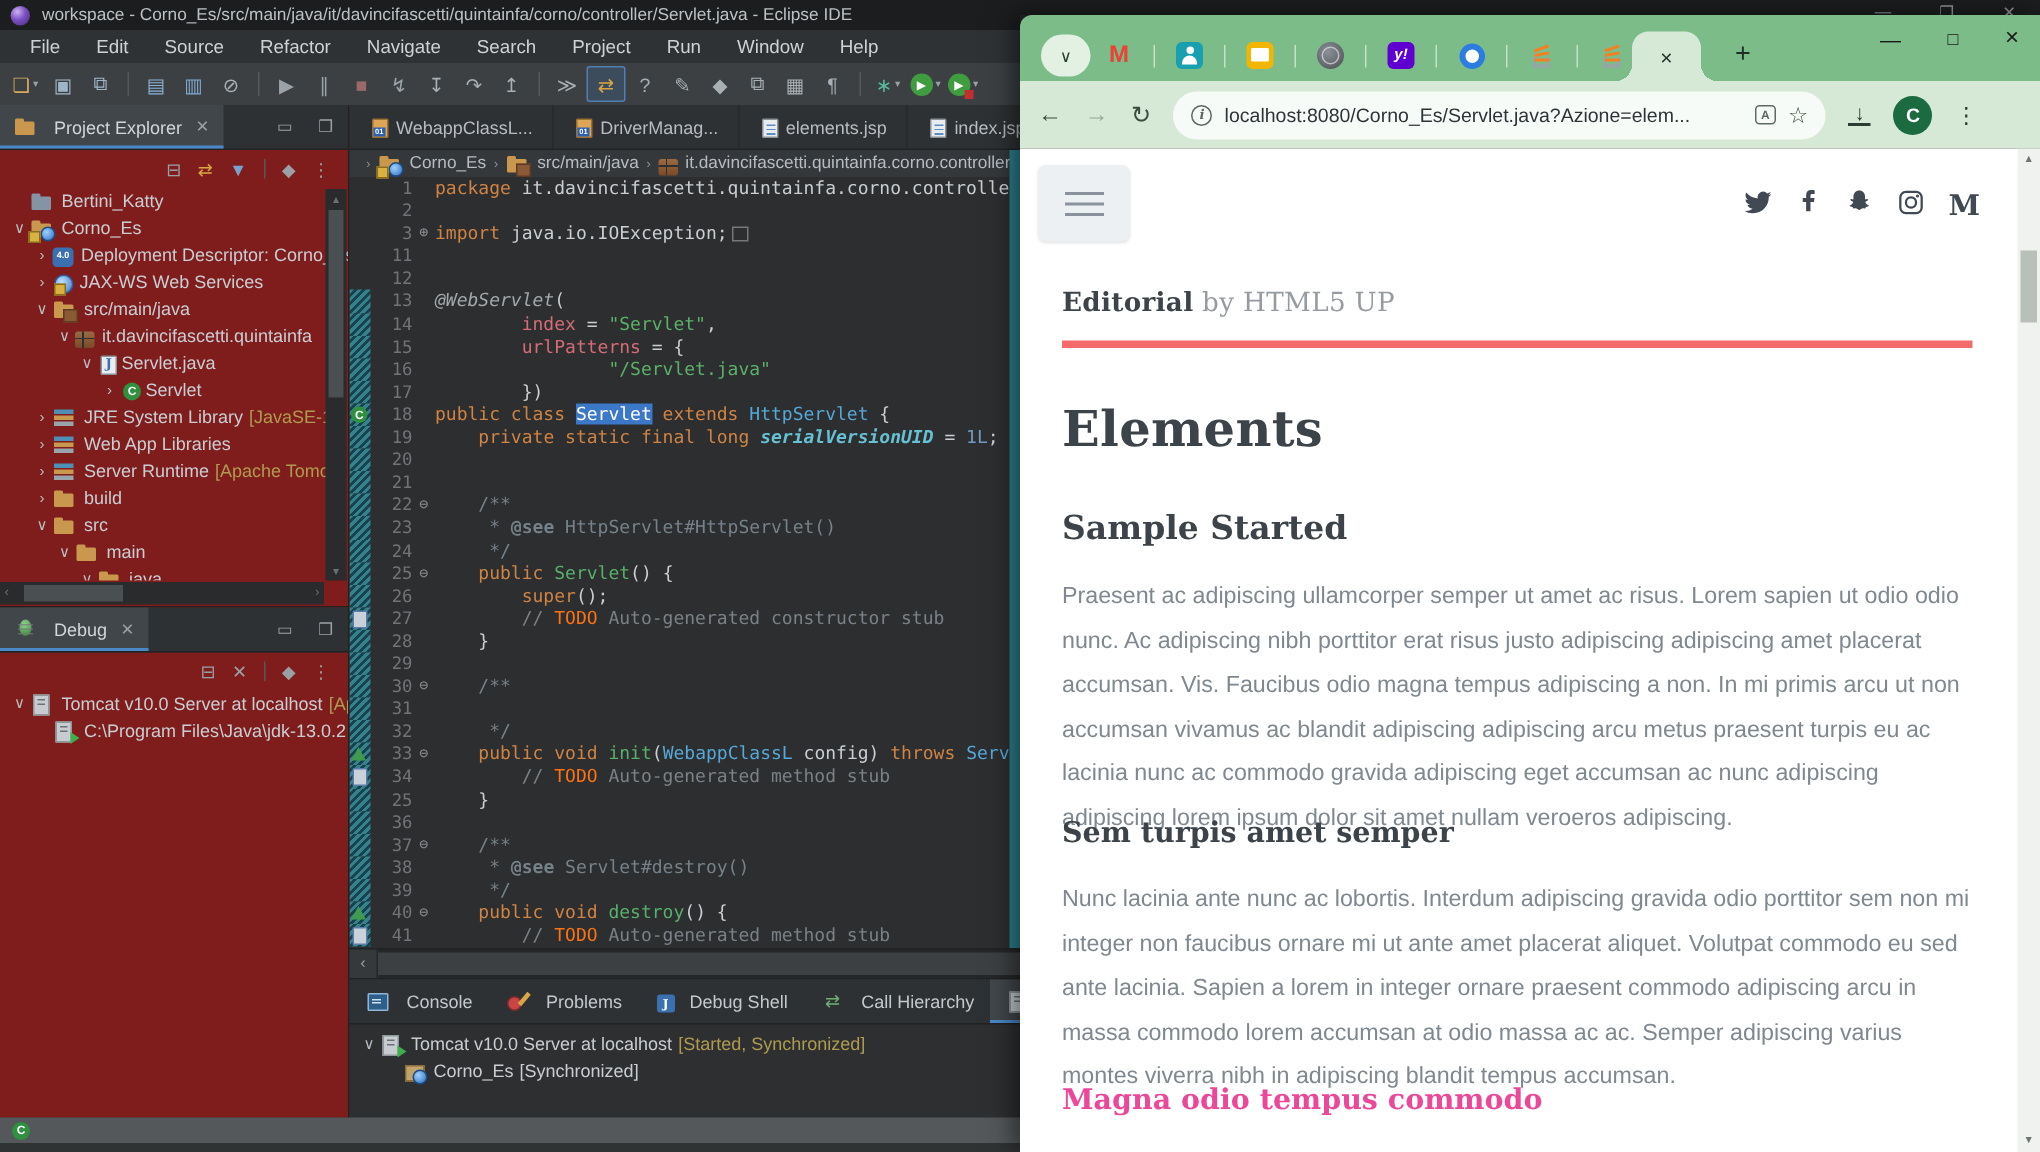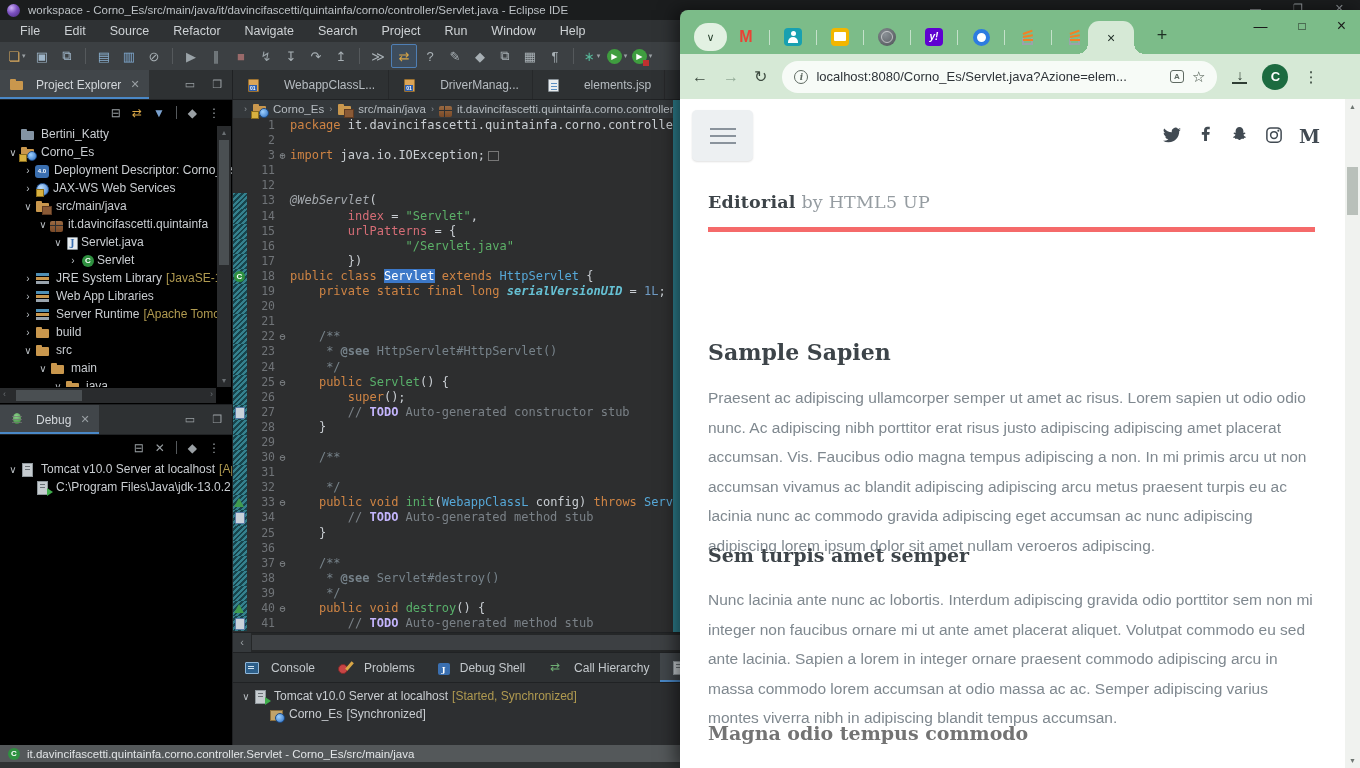--- a/index.html
+++ b/index.html
@@ -17,21 +17,21 @@
   .menu-item{padding:0 12px}
   #e-toolbar{position:absolute;top:42px;left:0;right:0;height:28px;background:#3c4043;border-bottom:1px solid #26282a;display:flex;align-items:center;padding-left:5px;gap:1px;overflow:hidden}
   .tbtn{min-width:24px;height:22px;display:flex;align-items:center;justify-content:center;font-size:13px;border-radius:2px}
   .tbtn .dd{font-size:7px;color:#9aa0a4;margin-left:2px}
   .tbtn.boxed{border:1px solid #4f7fb5;background:rgba(70,120,180,.22)}
   .tbtn .orb{display:block;width:15px;height:15px;border-radius:50%;color:#fff;font-size:8px;line-height:15px;text-align:center;position:relative}
   .tbtn .orb u{position:absolute;right:-2px;bottom:-2px;width:6px;height:6px;background:#c03030;text-decoration:none}
   .tsep{width:1px;height:16px;background:#55595c;margin:0 5px;flex:none}
 
   
-  .panel{position:absolute;background:#000000;border-right:1px solid #1f2123;box-sizing:border-box}
+  .panel{position:absolute;background:#7f1d1d;border-right:1px solid #1f2123;box-sizing:border-box}
   #pe{left:0;top:70px;width:233px;height:334px}
   #dbg{left:0;top:404px;width:233px;height:341px;border-top:1px solid #1f2123}
   .ptabs{height:29px;background:#2e3133;display:flex;align-items:stretch;border-bottom:1px solid #202224;position:relative}
   .ptab{display:flex;align-items:center;padding:0 9px;gap:6px;font-size:12px;color:#d2d6da}
   .ptab.active{background:#41464a;box-shadow:inset 0 -2px #4a88c7}
   .ptab .x{color:#9aa0a4;font-size:11px;margin-left:3px}
   .pminmax{position:absolute;right:10px;top:8px;display:flex;gap:17px;color:#9aa0a4;font-size:11px}
   .ptool{height:25px;display:flex;justify-content:flex-end;align-items:center;padding-right:12px;gap:11px;color:#9aa0a4;font-size:12px}
   .ptool .gold{color:#d8a646}
   .ptool .blue{color:#7ba2cf}
@@ -85,38 +85,38 @@
 
   
   .evsb{position:absolute;width:14px;background:#292b2d;color:#6a6f73;font-size:8px;text-align:center}
   .evsb .thumb{position:absolute;left:2px;right:2px;background:#4a4f52}
   .ehsb{position:absolute;height:15px;background:#292b2d;color:#6a6f73;font-size:9px}
   .ehsb .thumb{position:absolute;top:2px;bottom:2px;background:#4a4f52}
   .ehsb .la{position:absolute;left:3px;top:1px}.ehsb .ra{position:absolute;right:3px;top:1px}
 
   
   #etabs{position:absolute;left:233px;top:70px;right:0;height:29px;background:#2e3133;border-bottom:1px solid #202224;display:flex}
-  .etab{display:flex;align-items:center;padding:0 13px;gap:22px;font-size:12px;color:#b6bcc1;border-right:1px solid #26282a}
+  .etab{display:flex;align-items:center;padding:0 13px;gap:2px;font-size:12px;color:#b6bcc1;border-right:1px solid #26282a}
   #ebread{position:absolute;left:233px;top:100px;right:0;height:18px;background:#34383b;display:flex;align-items:center;font-size:11.5px;color:#b6bcc1;padding-left:6px}
   .bitem{display:flex;align-items:center}
   .bsep{color:#8a9096;font-size:9px;margin:0 5px}
   #ecode{position:absolute;left:233px;top:118px;right:0;height:514px;background:#2d2e2f;font:12px/15.1px "DejaVu Sans Mono",monospace;overflow:hidden}
   .cl{display:flex;height:15.1px;align-items:center}
   .canno{width:14px;height:100%;flex:none;position:relative}
   .canno.h{background:repeating-linear-gradient(135deg,#35818e 0,#35818e 2px,#17444c 2px,#17444c 4px)}
   .an-C{position:absolute;left:1px;top:2px;width:11px;height:11px;border-radius:50%;background:#2f9140;color:#fff;font:700 8px/11px "Liberation Sans";text-align:center}
   .an-task{position:absolute;left:2px;top:2px;width:8px;height:10px;background:#c9d2da;border:1px solid #5a7ca8;border-radius:1px}
   .an-tri{position:absolute;left:1px;top:3px;width:0;height:0;border-left:5px solid transparent;border-right:5px solid transparent;border-bottom:9px solid #3f9b4f}
   .cnum{width:28px;text-align:right;color:#707478;flex:none;font-size:11.5px}
   .cfold{width:15px;text-align:center;color:#8a8f93;font-size:10px;flex:none}
   .ctext{white-space:pre}
   .k{color:#cf8444}.p{color:#c9ced3}.s{color:#5cb168}.t{color:#56a8d8}
   .a{color:#a3a8ad;font-style:italic}.m{color:#d66d76}
   .f{color:#66c1d4;font-weight:700;font-style:italic}.n{color:#6f9bc4}
-  .c{color:#7a8187}.td{color:#c4b5fd;font-weight:700}
+  .c{color:#7a8187}.td{color:#f97316;font-weight:400}
   .d{color:#76828a}.dt{color:#76828a;font-weight:700}.mt{color:#58b06a}
   .selx{color:#fff;background:#3c78c8}
   .boxg{display:inline-block;width:9px;height:8px;border:1px solid #777;margin-left:3px;vertical-align:middle}
   #eruler{position:absolute;left:673px;top:100px;width:7px;height:540px;background:#2d7f8d}
   #ehsb-ed{left:233px;top:632px;right:0;height:20px;border-top:1px solid #202224;background:#252728;position:absolute}
   #ehsb-ed .lbox{position:absolute;left:0;top:0;width:18px;height:19px;background:#35393c;color:#9aa0a4;text-align:center;font-size:11px;line-height:19px}
   #ehsb-ed .thumb{position:absolute;left:19px;top:2px;height:15px;width:430px;background:#3d4043}
 
   
   #bpanel{position:absolute;left:233px;top:652px;right:0;height:93px;background:#2d2f31;border-top:1px solid #202224}
@@ -181,21 +181,21 @@
   #pg-social .med{font:700 19px/19px "DejaVu Serif";color:#414a52}
   #pg-brand{position:absolute;left:28px;top:93px;font-family:"DejaVu Serif",serif;font-size:17.5px;letter-spacing:.2px}
   #pg-brand .bb{font-weight:700;color:#3d4449}
   #pg-brand .br{color:#959ca1}
   #pg-redline{position:absolute;left:28px;top:128px;width:607px;height:5px;background:#f56a6a}
   #pg-h1{position:absolute;left:28px;top:166px;font:700 33px/42px "DejaVu Serif";color:#3d4449;letter-spacing:.2px}
   #pg-h2{position:absolute;left:28px;top:239px;font:700 22px/28px "DejaVu Serif";color:#3d4449}
   #pg-p1{position:absolute;left:28px;top:284px;width:612px;font-size:15.5px;line-height:29.5px;color:#7f888f}
   #pg-h3a{position:absolute;left:28px;top:444px;font:700 19px/24px "DejaVu Serif";color:#3d4449}
   #pg-p2{position:absolute;left:28px;top:486px;width:614px;font-size:15.5px;line-height:29.5px;color:#7f888f}
-  #pg-h3b{position:absolute;left:28px;top:622px;font:700 19px/24px "DejaVu Serif";color:#737373}
+  #pg-h3b{position:absolute;left:28px;top:622px;font:700 19px/24px "DejaVu Serif";color:#ec4899}
 </style>
 </head>
 <body>
 
 <div id="eclipse">
   <div id="e-titlebar">
     <span id="e-logo"></span>
     <span>workspace - Corno_Es/src/main/java/it/davincifascetti/quintainfa/corno/controller/Servlet.java - Eclipse IDE</span>
     <span id="e-winctl">
       <span>—</span>
@@ -772,21 +772,20 @@
             <b class="ov-globe"></b>
           </span>
           <span class="tlabel">Corno_Es</span>
           <span class="tsuffix sfx-plain">[Synchronized]</span>
         </div>
       </div>
   </div>
 
   <div id="estatus">
     <span class="st-c">C</span>
-    <span>it.davincifascetti.quintainfa.corno.controller.Servlet - Corno_Es/src/main/java</span>
   </div>
   <div id="estrip"></div>
 </div>
 
 <div id="chrome">
   <div id="c-tabstrip">
     <div id="c-chevpill">∨</div>
     <div id="c-pins">
         <span class="pin">
           <span class="gm">M</span>
@@ -877,21 +876,22 @@
               <rect x="2.5" y="2.5" width="19" height="19" rx="5" fill="none" stroke="#414a52" stroke-width="2"></rect>
               <circle cx="12" cy="12" r="4.5" fill="none" stroke="#414a52" stroke-width="2"></circle>
               <circle cx="17.8" cy="6.2" r="1.4" fill="#414a52"></circle>
             </svg></span>
           <span class="med">M</span>
         </div>
       <div id="pg-brand">
         <span class="bb">Editorial</span><span class="br"> by HTML5 UP</span>
       </div>
       <div id="pg-redline"></div>
-      <div id="pg-h2">Sample Sapien</div>
+      <div id="pg-h1">Elements</div>
+      <div id="pg-h2">Sample Started</div>
       <div id="pg-p1">Praesent ac adipiscing ullamcorper semper ut amet ac risus. Lorem sapien ut odio odio nunc. Ac adipiscing nibh porttitor erat risus justo adipiscing adipiscing amet placerat accumsan. Vis. Faucibus odio magna tempus adipiscing a non. In mi primis arcu ut non accumsan vivamus ac blandit adipiscing adipiscing arcu metus praesent turpis eu ac lacinia nunc ac commodo gravida adipiscing eget accumsan ac nunc adipiscing adipiscing lorem ipsum dolor sit amet nullam veroeros adipiscing.</div>
       <div id="pg-h3a">Sem turpis amet semper</div>
       <div id="pg-p2">Nunc lacinia ante nunc ac lobortis. Interdum adipiscing gravida odio porttitor sem non mi integer non faucibus ornare mi ut ante amet placerat aliquet. Volutpat commodo eu sed ante lacinia. Sapien a lorem in integer ornare praesent commodo adipiscing arcu in massa commodo lorem accumsan at odio massa ac ac. Semper adipiscing varius montes viverra nibh in adipiscing blandit tempus accumsan.</div>
       <div id="pg-h3b">Magna odio tempus commodo</div>
     </div>
     <div id="c-scroll">
       <span class="up">▲</span>
       <span class="thumb"></span>
       <span class="dn">▼</span>
     </div>

